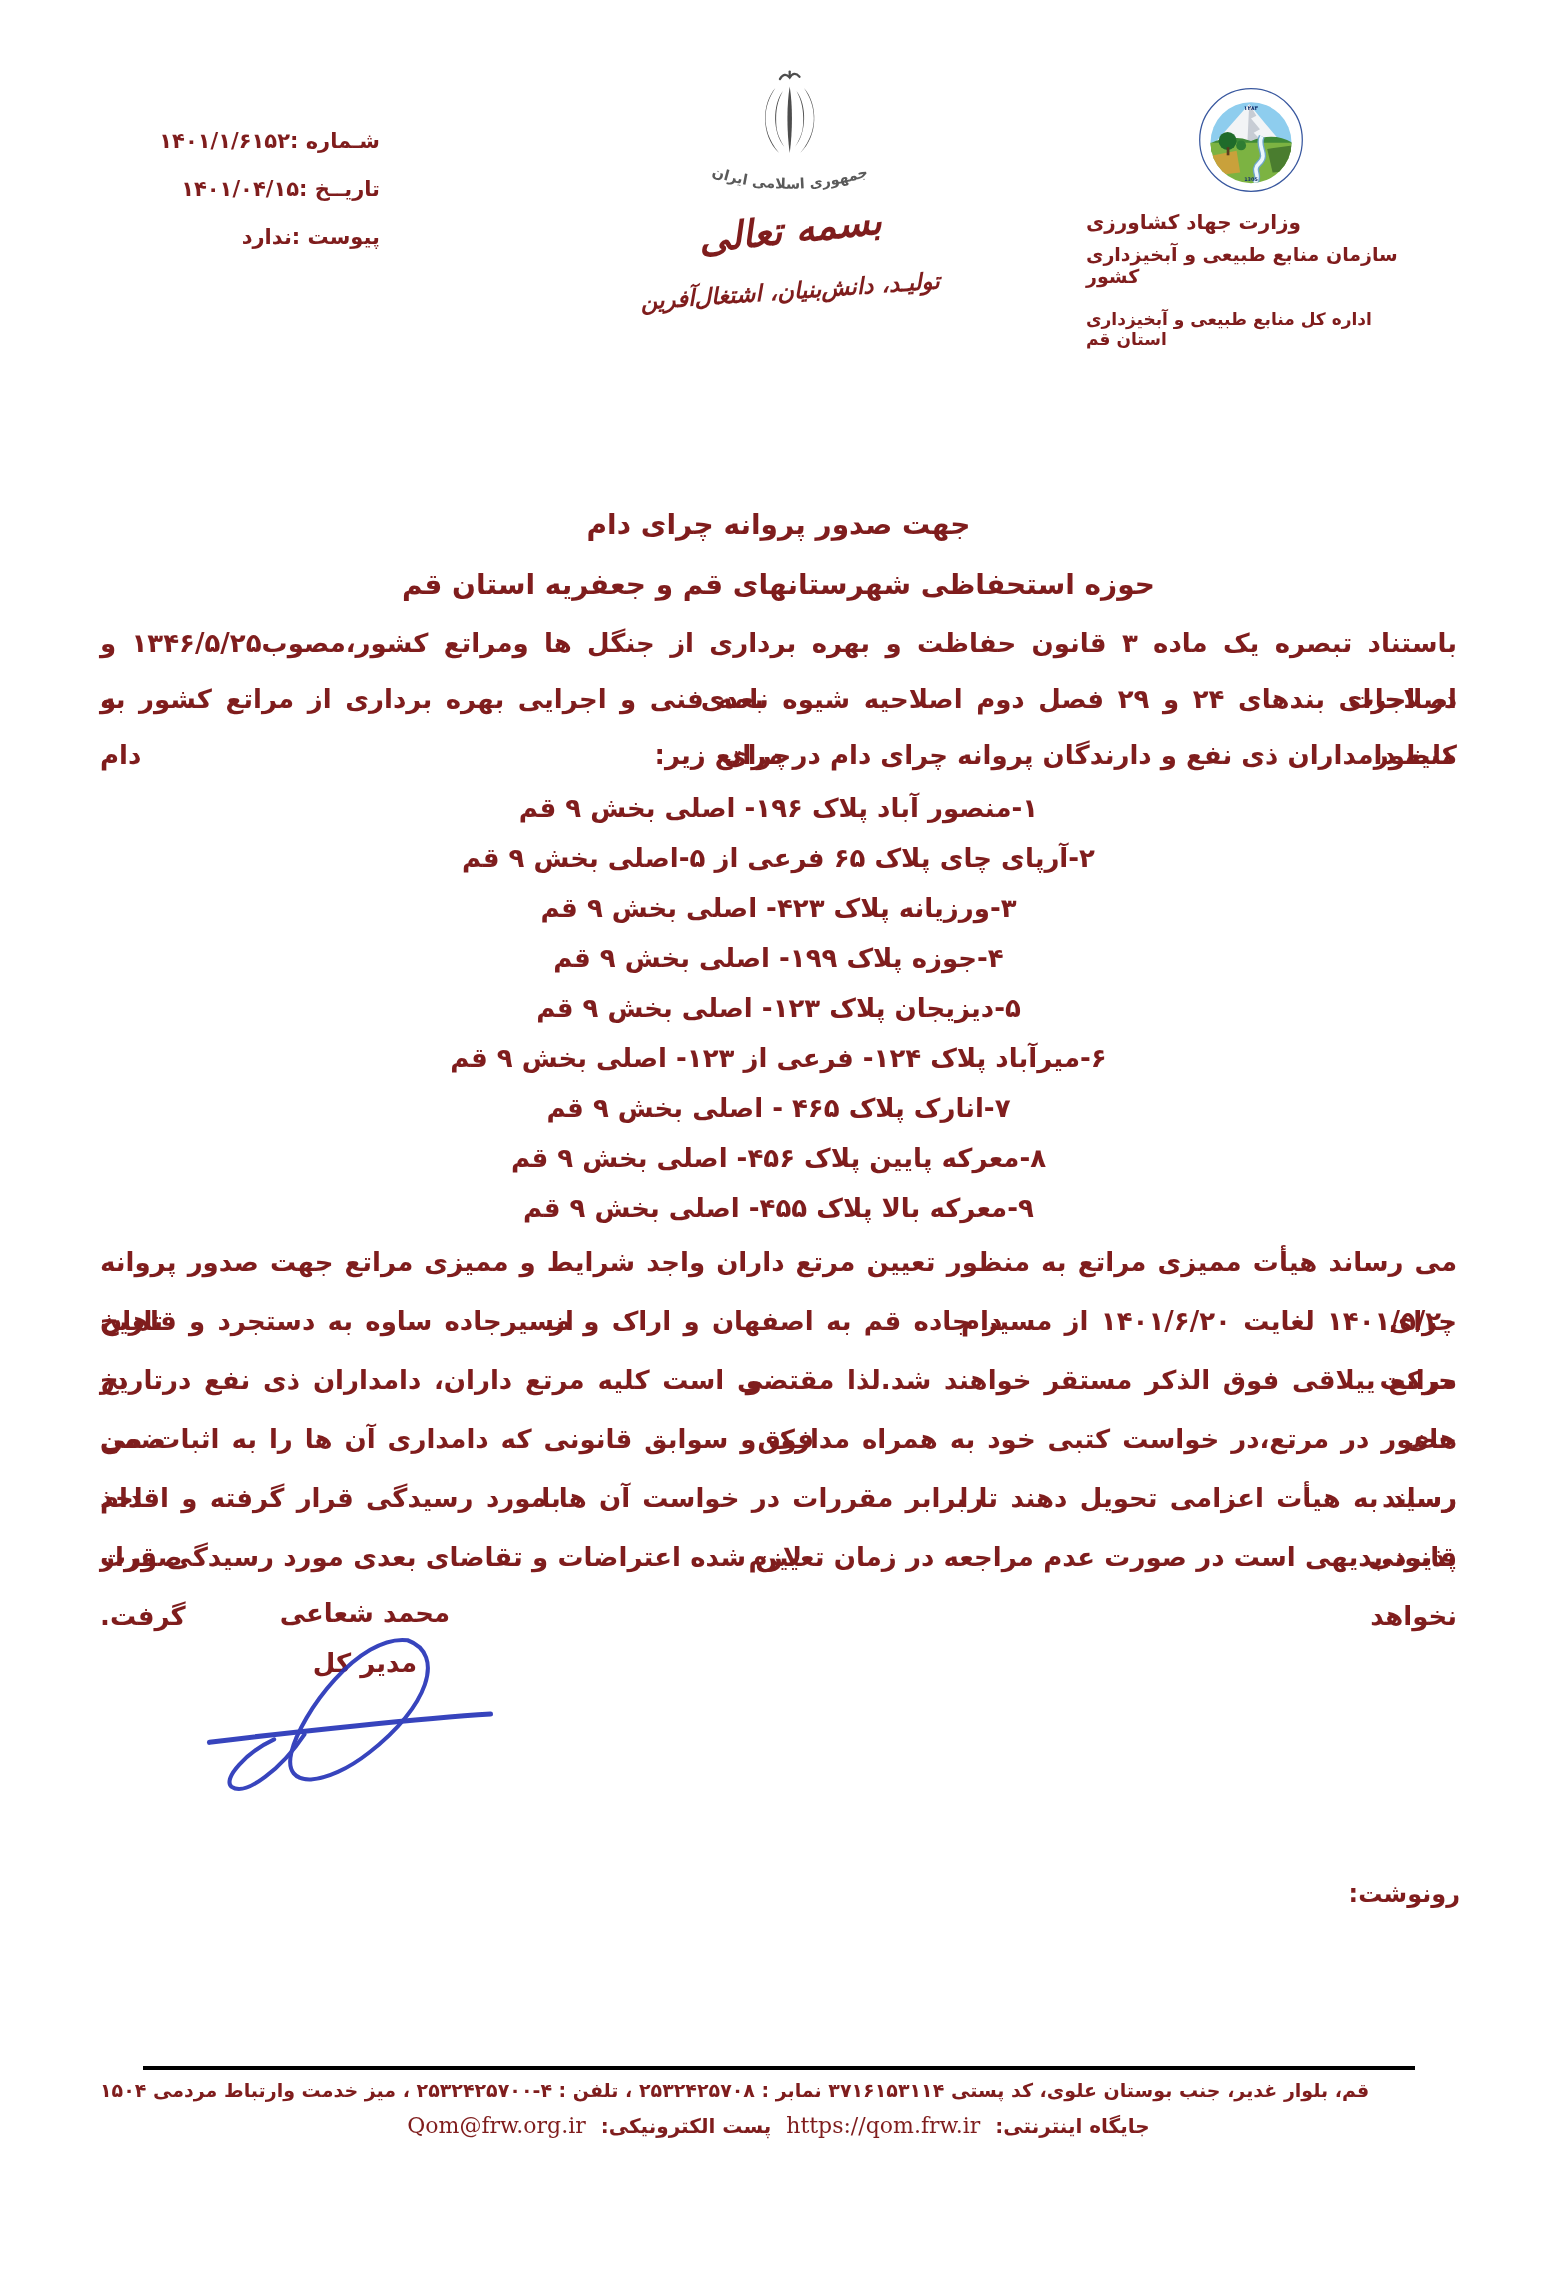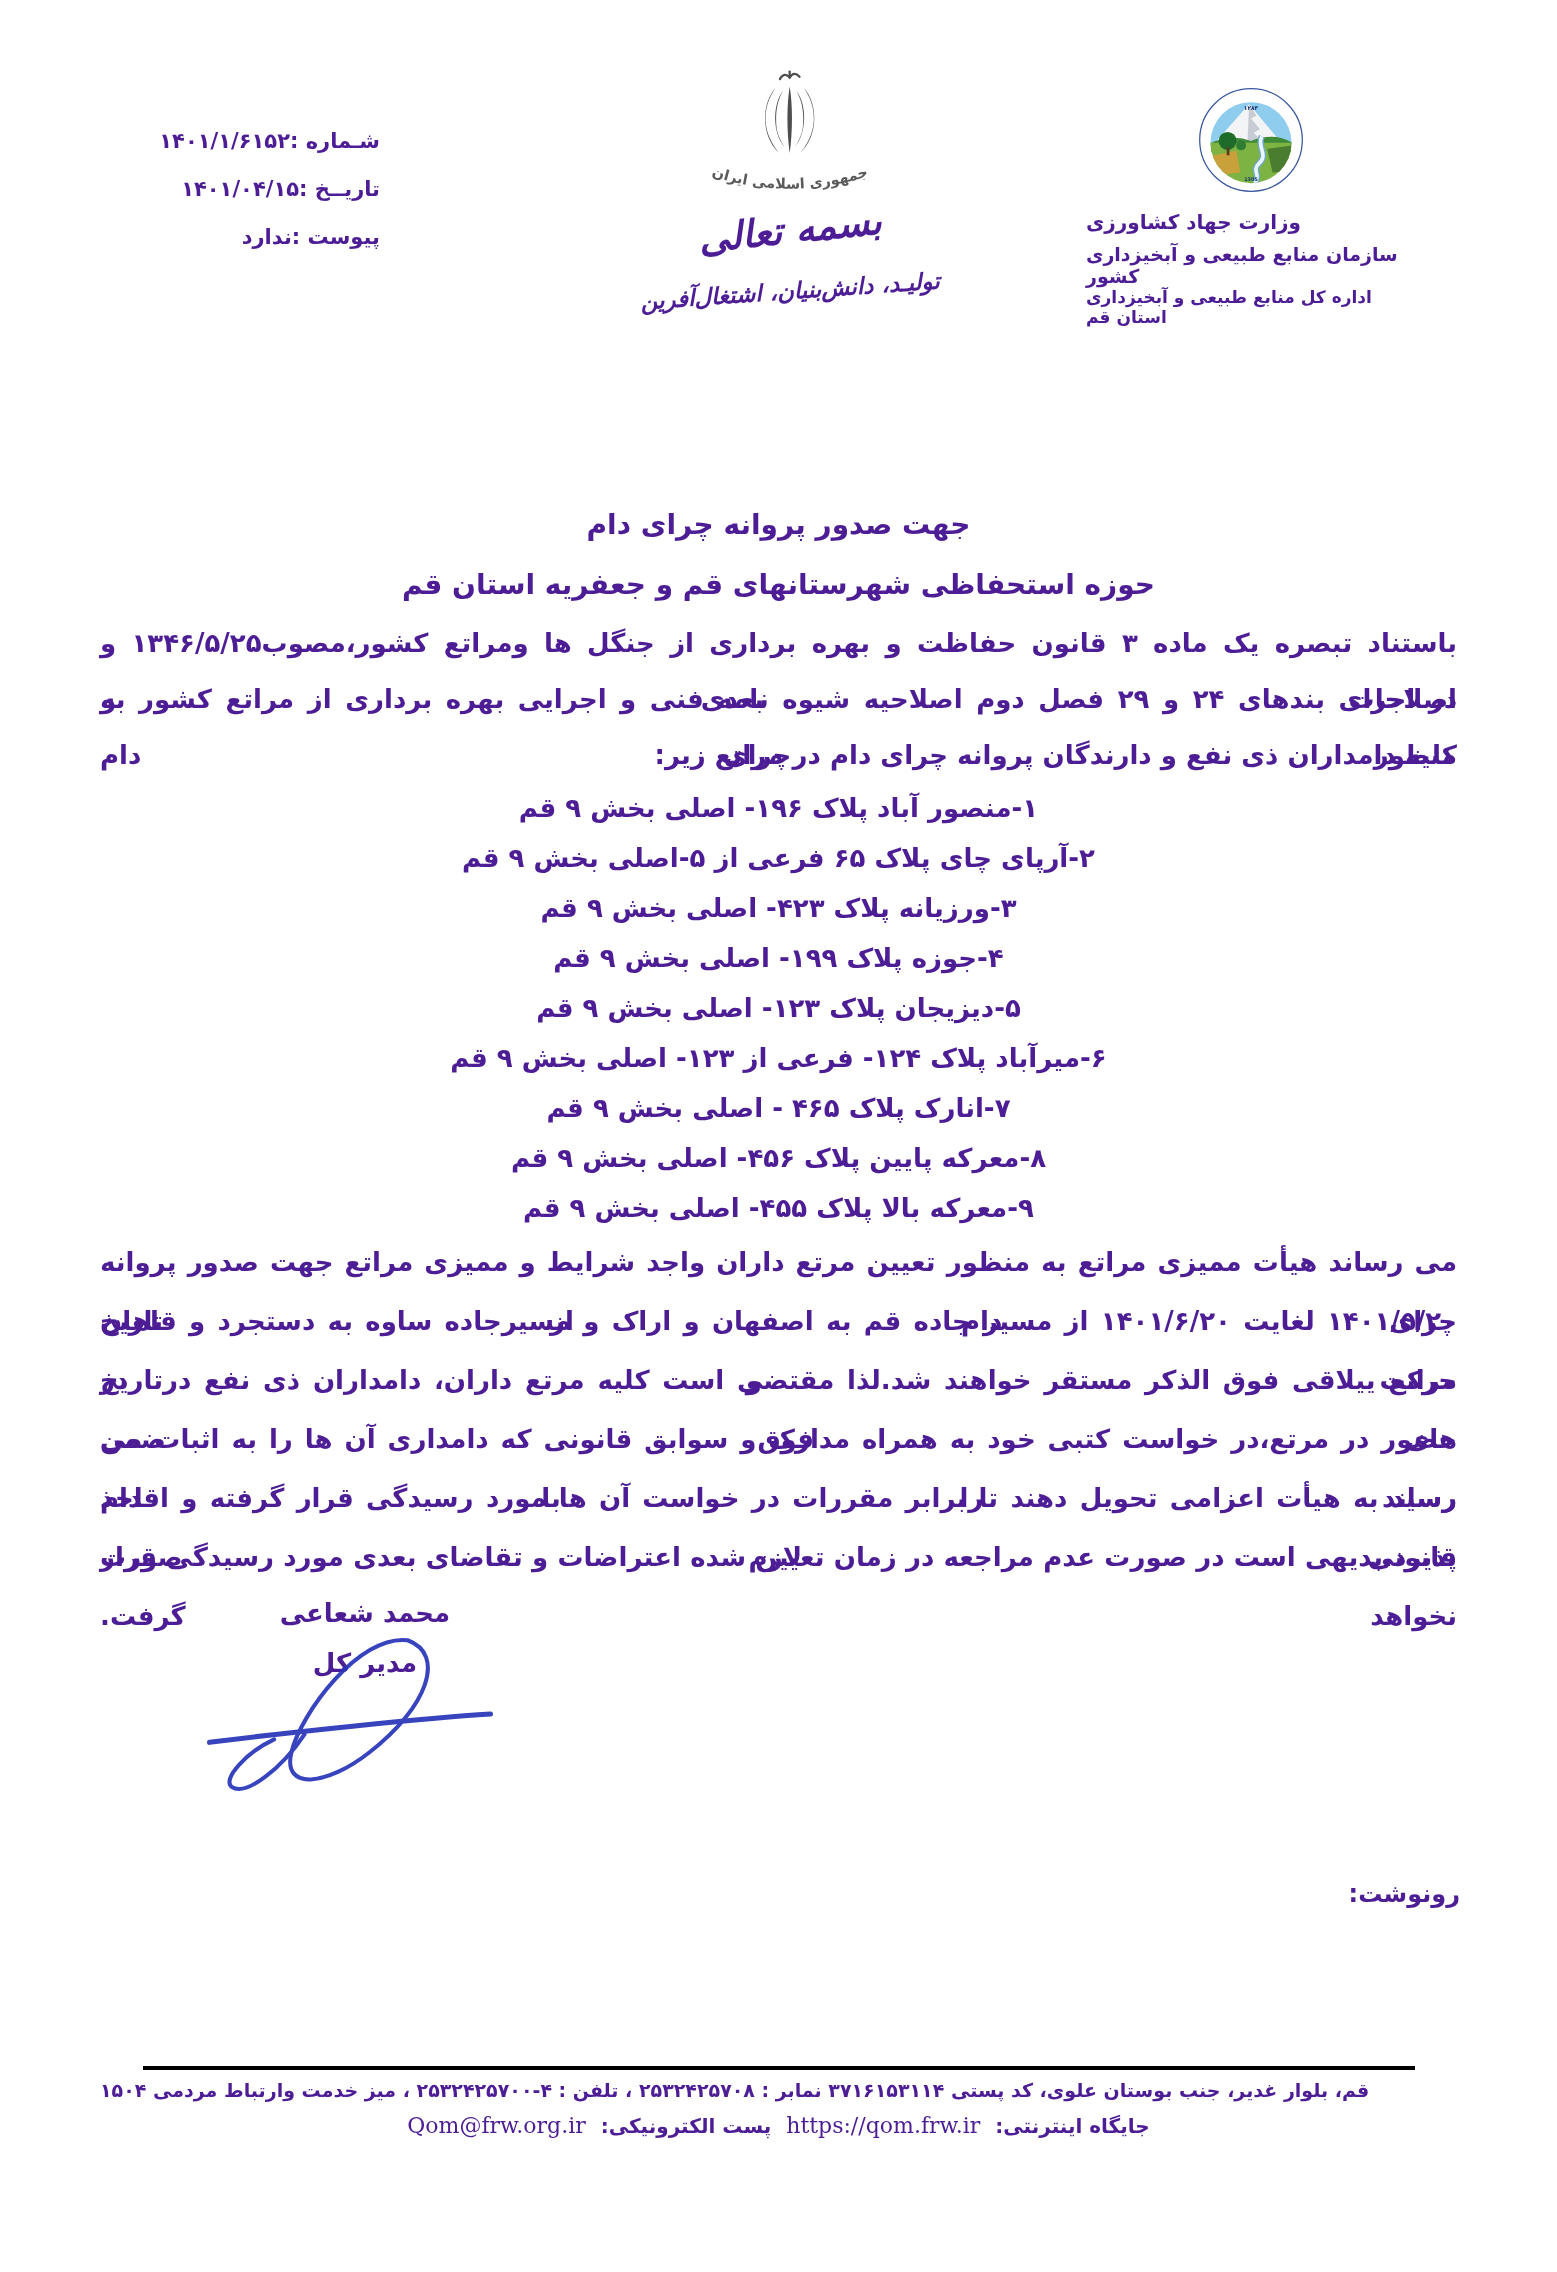--- a/index.html
+++ b/index.html
@@ -2,21 +2,21 @@
 <html dir="rtl" lang="fa"><head>
 <meta charset="utf-8">
 <style>
   html,body{margin:0;padding:0;background:#e8e8e8;}
   .page{
     position:relative;
     width:1557px;height:2272px;
     margin:0 auto;
     background:#ffffff;
     font-family:"DejaVu Sans",sans-serif;
-    color:#4c1d95;
+    color:#7f1d1d;
     direction:rtl;
     overflow:hidden;
   }
   
   .meta-block{
     position:absolute;top:117px;left:150px;width:230px;
     font-size:21px;font-weight:700;line-height:48px;text-align:right;
   }
   
   .center-block{
@@ -33,21 +33,21 @@
     transform:rotate(-4deg);margin-top:26px;white-space:nowrap;
   }
   
   .org-block{
     position:absolute;top:86px;left:1086px;width:330px;text-align:left;
     font-weight:700;
   }
   .org-logo{display:block;margin:0 auto;width:108px;height:108px;}
   .org-ministry{font-size:20px;margin-top:16px;}
   .org-name{font-size:19px;margin-top:9px;}
-  .org-office{font-size:17px;margin-top:0;}
+  .org-office{font-size:17px;margin-top:22px;}
   
   .content{
     position:absolute;top:495px;left:100px;width:1357px;
     font-weight:700;font-size:26px;
   }
   .subject-line{ text-align:center;font-size:28px;line-height:60px;height:60px; }
   .intro-line{ line-height:56px;height:56px; }
   .pasture-line{ text-align:center;line-height:50px;height:50px; }
   .para-line{ line-height:59px;height:59px; }
   .jline{ text-align:justify;text-align-last:justify; }

